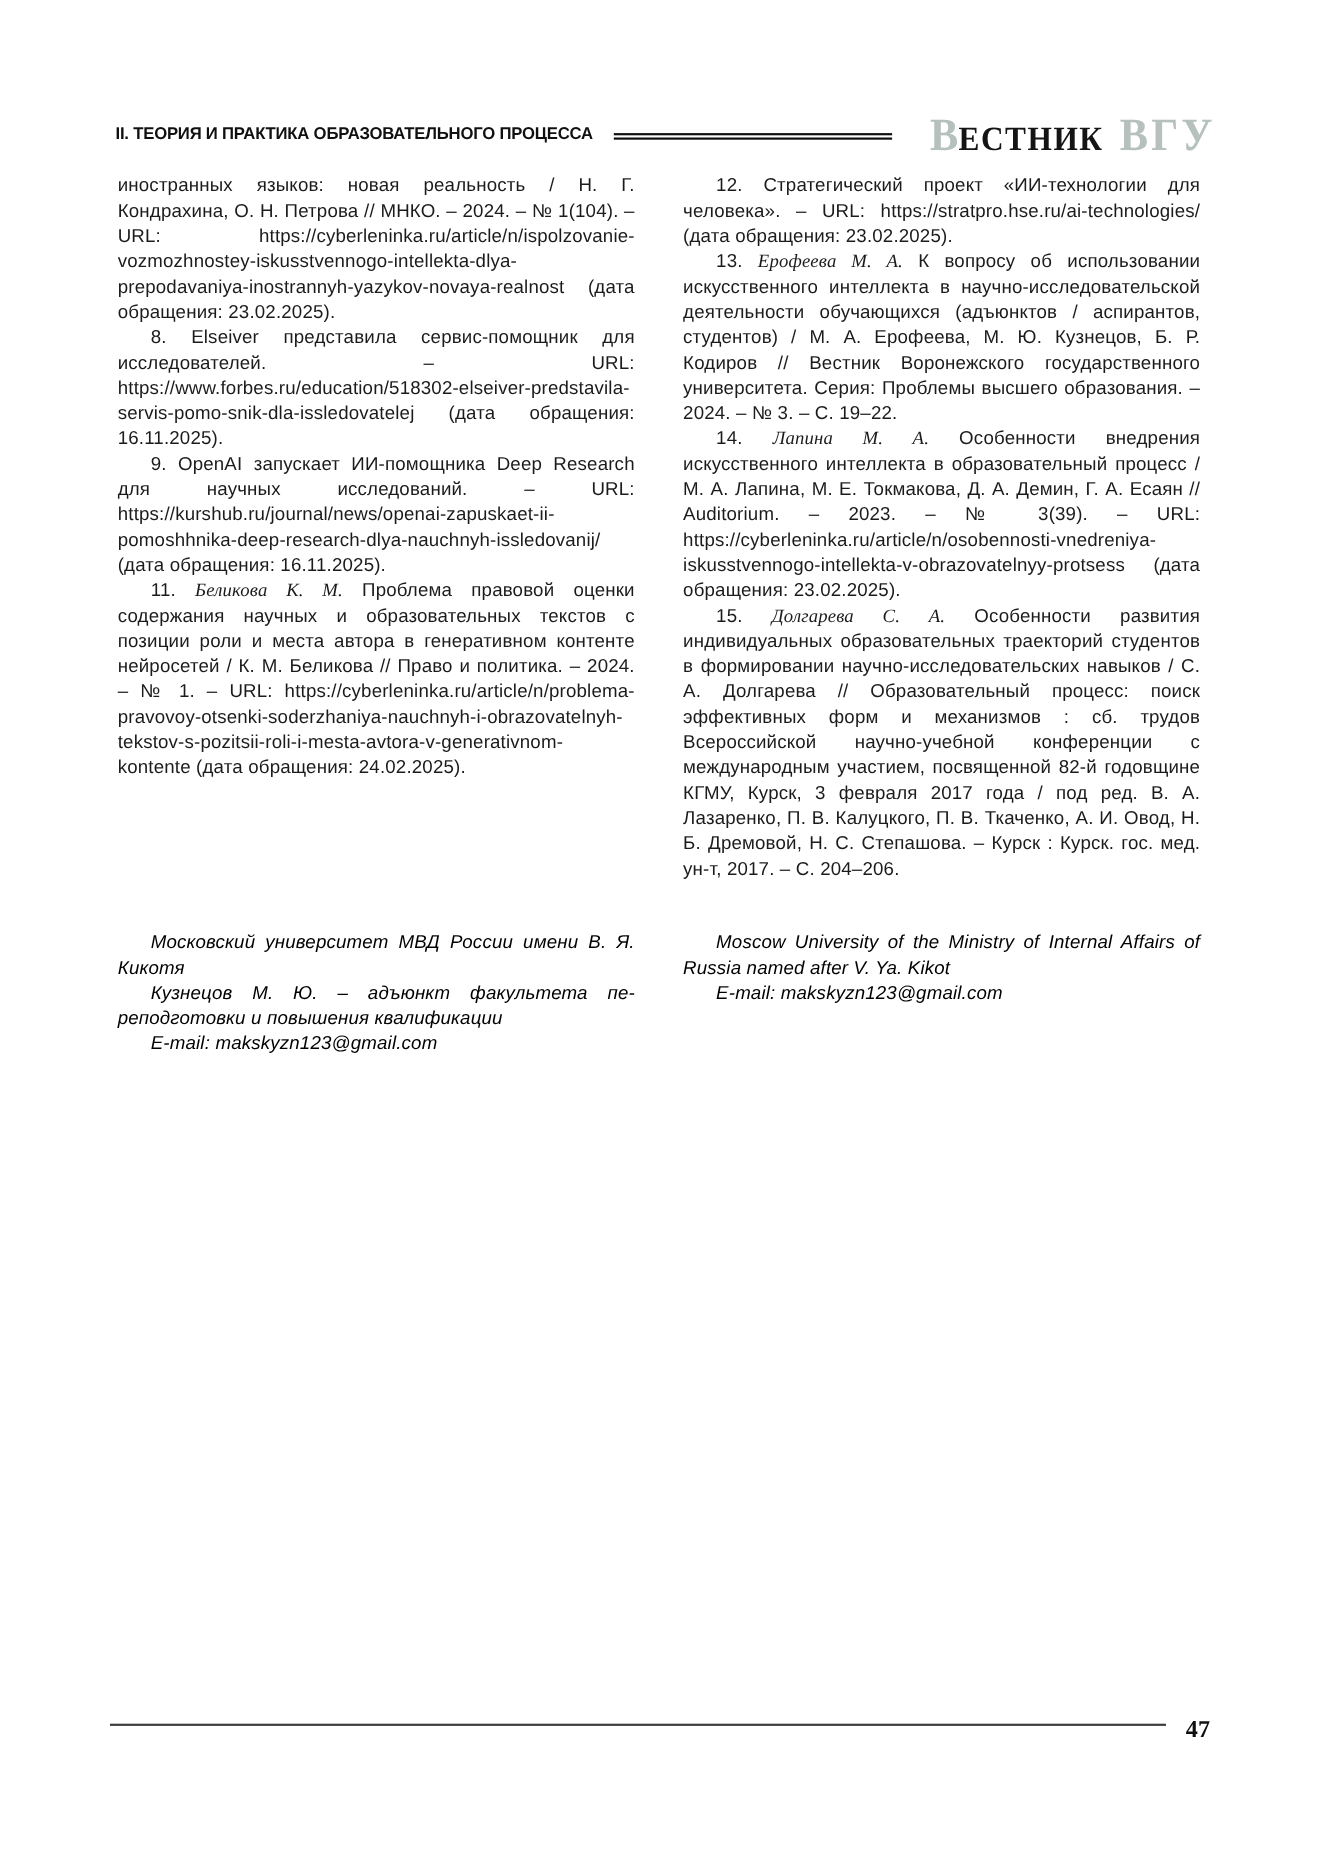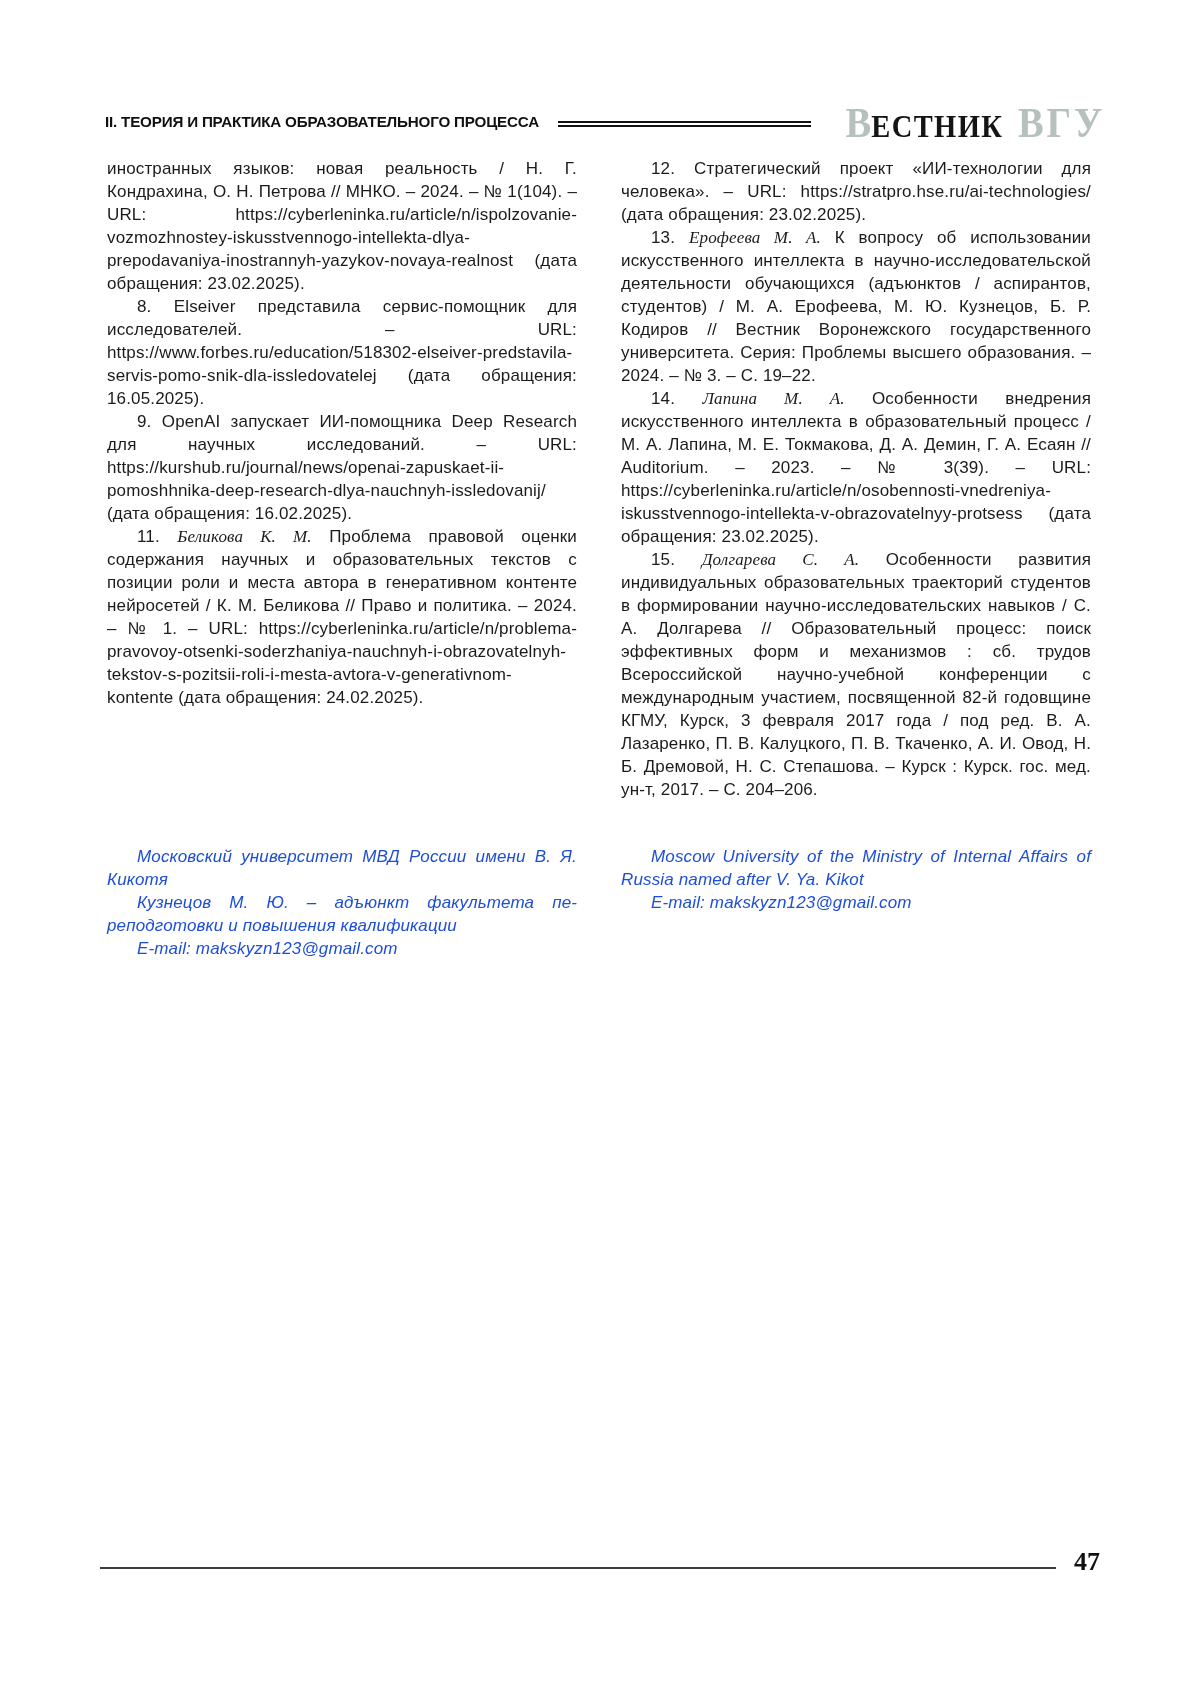--- a/index.html
+++ b/index.html
@@ -51,54 +51,54 @@
     color:#1b1b1b;
   }
   .ref.cont{text-indent:0;}
   .ref-authors{font-style:italic;font-family:Liberation Serif, serif;}
   .affil p{
     margin:0;
     font-size:17px;line-height:23px;letter-spacing:0.15px;
     font-style:italic;
     text-align:justify;text-indent:30px;
     overflow-wrap:break-word;
-    color:#1d4ed8;
+    color:#000000;
   }
   
   .footer{
     position:absolute;left:100px;right:100px;top:1545px;
     display:flex;align-items:flex-start;
   }
   .footer-line{
     flex:1;border-bottom:2.5px solid #3c3c3c;
     margin-top:22px;margin-right:18px;
   }
   .page-num{
     font-family:"Liberation Serif", serif;
-    font-weight:bold;font-size:26px;color:#101010;line-height:1;
-    margin-top:4px;
+    font-weight:bold;font-size:22px;color:#101010;line-height:1;
+    margin-top:16px;
   }
 </style>
 </head>
 <body>
 
 <div class="page">
 
   <header class="header">
     <div class="section-title">II. ТЕОРИЯ И ПРАКТИКА ОБРАЗОВАТЕЛЬНОГО ПРОЦЕССА</div>
     <div class="rule-double"></div>
     <div class="logo"><span class="logo-big logo-accent">В</span><span class="logo-rest">ЕСТНИК</span><span class="logo-big logo-accent logo-vgu">ВГУ</span></div>
   </header>
 
   <main class="columns">
 
     <section class="col">
       <p class="ref cont"><span>иностранных языков: новая реальность / Н. Г. Кондрахина, О. Н. Петрова // МНКО. – 2024. – № 1(104). – URL: https://cyberleninka.ru/article/n/ispolzovanie-vozmozhnostey-iskusstvennogo-intellekta-dlya-prepodavaniya-inostrannyh-yazykov-novaya-realnost (дата обращения: 23.02.2025).</span></p>
-      <p class="ref"><span class="ref-num">8.</span> <span>Elseiver представила сервис-помощник для исследователей. – URL: https://www.forbes.ru/education/518302-elseiver-predstavila-servis-pomo-snik-dla-issledovatelej (дата обращения: 16.05.2025).</span></p>
-      <p class="ref"><span class="ref-num">9.</span> <span>OpenAI запускает ИИ-помощника Deep Research для научных исследований. – URL: https://kurshub.ru/journal/news/openai-zapuskaet-ii-pomoshhnika-deep-research-dlya-nauchnyh-issledovanij/ (дата обращения: 16.02.2025).</span></p>
+      <p class="ref"><span class="ref-num">8.</span> <span>Elseiver представила сервис-помощник для исследователей. – URL: https://www.forbes.ru/education/518302-elseiver-predstavila-servis-pomo-snik-dla-issledovatelej (дата обращения: 16.11.2025).</span></p>
+      <p class="ref"><span class="ref-num">9.</span> <span>OpenAI запускает ИИ-помощника Deep Research для научных исследований. – URL: https://kurshub.ru/journal/news/openai-zapuskaet-ii-pomoshhnika-deep-research-dlya-nauchnyh-issledovanij/ (дата обращения: 16.11.2025).</span></p>
       <p class="ref"><span class="ref-num">11.</span> <i class="ref-authors">Беликова К. М.</i> <span>Проблема правовой оценки содержания научных и образовательных текстов с позиции роли и места автора в генеративном контенте нейросетей / К. М. Беликова // Право и политика. – 2024. – № 1. – URL: https://cyberleninka.ru/article/n/problema-pravovoy-otsenki-soderzhaniya-nauchnyh-i-obrazovatelnyh-tekstov-s-pozitsii-roli-i-mesta-avtora-v-generativnom-kontente (дата обращения: 24.02.2025).</span></p>
     </section>
 
     <section class="col">
       <p class="ref"><span class="ref-num">12.</span> <span>Стратегический проект «ИИ-технологии для человека». – URL: https://stratpro.hse.ru/ai-technologies/ (дата обращения: 23.02.2025).</span></p>
       <p class="ref"><span class="ref-num">13.</span> <i class="ref-authors">Ерофеева М. А.</i> <span>К вопросу об использовании искусственного интеллекта в научно-исследовательской деятельности обучающихся (адъюнктов / аспирантов, студентов) / М. А. Ерофеева, М. Ю. Кузнецов, Б. Р. Кодиров // Вестник Воронежского государственного университета. Серия: Проблемы высшего образования. – 2024. – № 3. – С. 19–22.</span></p>
       <p class="ref"><span class="ref-num">14.</span> <i class="ref-authors">Лапина М. А.</i> <span>Особенности внедрения искусственного интеллекта в образовательный процесс / М. А. Лапина, М. Е. Токмакова, Д. А. Демин, Г. А. Есаян // Auditorium. – 2023. – № 3(39). – URL: https://cyberleninka.ru/article/n/osobennosti-vnedreniya-iskusstvennogo-intellekta-v-obrazovatelnyy-protsess (дата обращения: 23.02.2025).</span></p>
       <p class="ref"><span class="ref-num">15.</span> <i class="ref-authors">Долгарева С. А.</i> <span>Особенности развития индивидуальных образовательных траекторий студентов в формировании научно-исследовательских навыков / С. А. Долгарева // Образовательный процесс: поиск эффективных форм и механизмов : сб. трудов Всероссийской научно-учебной конференции с международным участием, посвященной 82-й годовщине КГМУ, Курск, 3 февраля 2017 года / под ред. В. А. Лазаренко, П. В. Калуцкого, П. В. Ткаченко, А. И. Овод, Н. Б. Дремовой, Н. С. Степашова. – Курск : Курск. гос. мед. ун-т, 2017. – С. 204–206.</span></p>
     </section>
 

